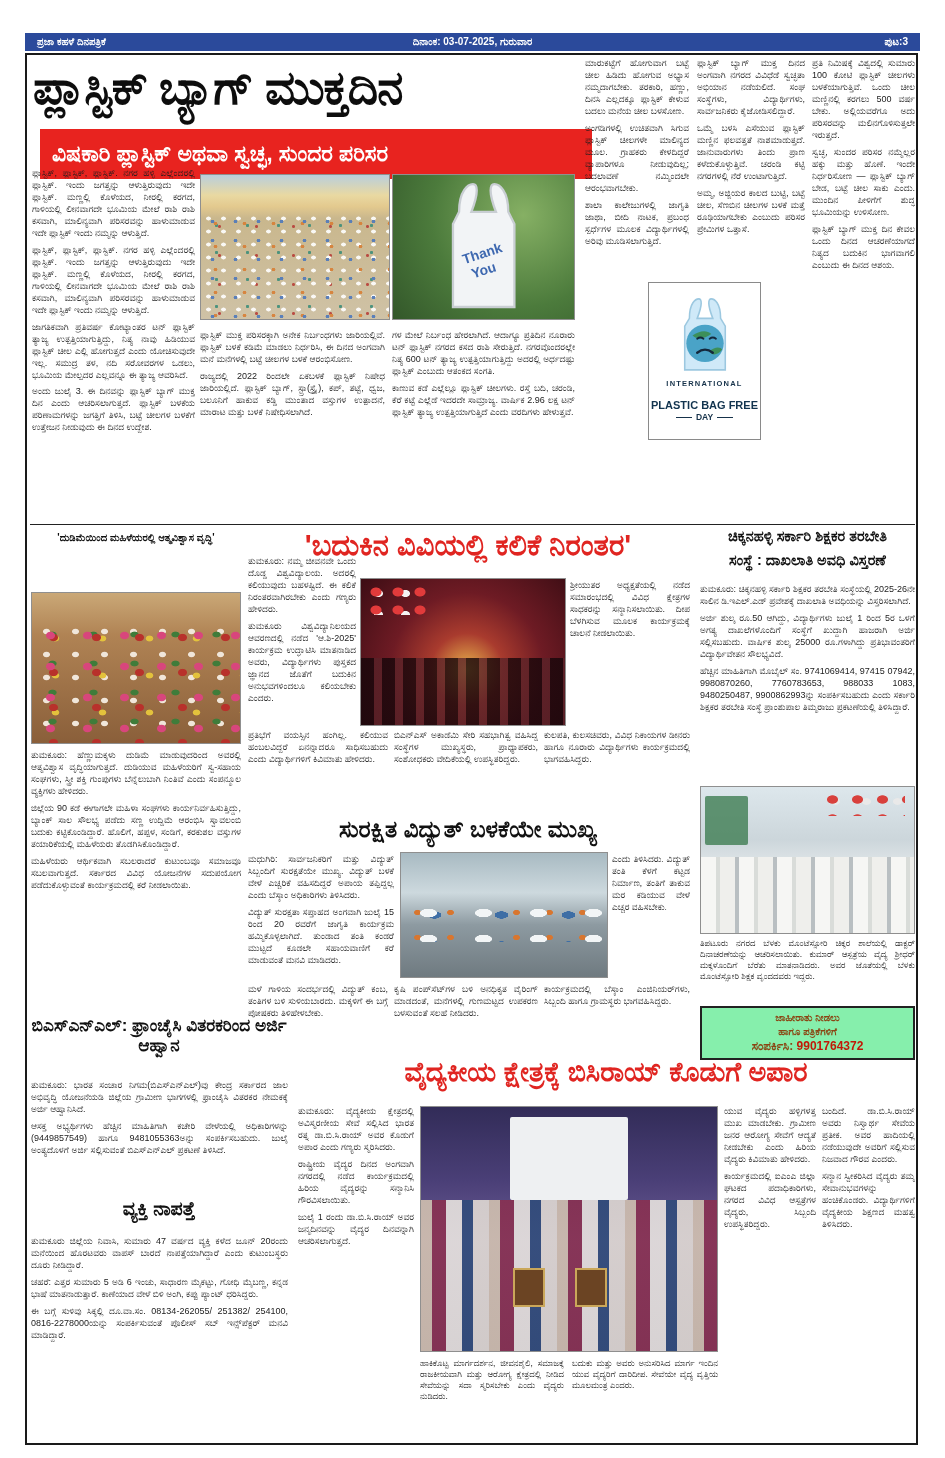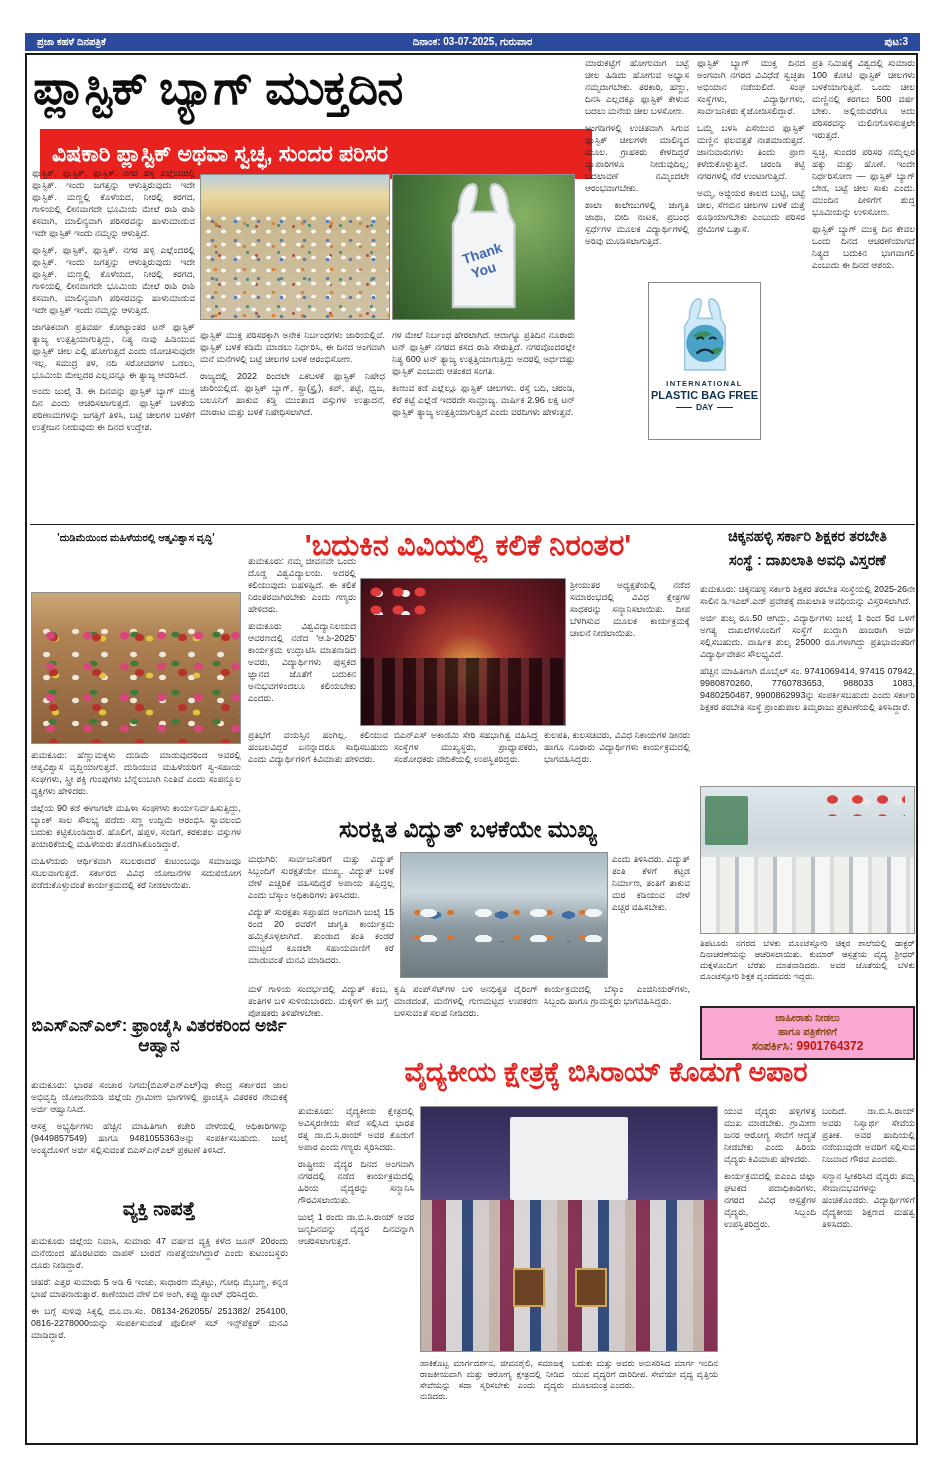--- a/index.html
+++ b/index.html
@@ -68,26 +68,26 @@
   .ph-award{background:linear-gradient(180deg,#322c58 0%,#4a3f77 30%,#6a5b93 55%,#4c4274 100%);}
   .ph-award .screen{position:absolute;left:30%;top:4%;width:40%;height:34%;background:#eef0f2;border-radius:2px;}
   .ph-award .row{position:absolute;left:0;right:0;bottom:0;height:62%;
       background:repeating-linear-gradient(90deg,#d8c7b2 0 11px,#8c2f4e 11px 25px,#f0ece4 25px 41px,#2e4c7a 41px 52px,#e8e2d8 52px 68px);opacity:.85;}
   .ph-award .plq1,.ph-award .plq2{position:absolute;bottom:18%;width:11%;height:16%;background:#6b4423;border:2px solid #caa75a;box-sizing:border-box;}
   .ph-award .plq1{left:31%;} .ph-award .plq2{left:52%;}
   
   .logobox{position:absolute;left:648px;top:282px;width:113px;height:158px;background:#fff;
            border:1px solid #8a8a8a;box-sizing:border-box;text-align:center;padding-top:12px;z-index:5;}
   .logobox .l1{font-size:7.5px;font-weight:bold;letter-spacing:1.2px;color:#16324a;margin-top:2px;}
-  .logobox .l2{font-size:11px;font-weight:bold;color:#12344f;margin-top:1px;}
+  .logobox .l2{font-size:11px;font-weight:bold;color:#12344f;margin-top:11px;}
   .logobox .l3{font-size:8.5px;font-weight:bold;color:#16324a;margin-top:1px;}
   .logobox .l3 .dash{display:inline-block;width:16px;border-top:1.5px solid #16324a;vertical-align:middle;margin:0 4px;}
   
   .adbox{position:absolute;border:2px solid #222;box-sizing:border-box;text-align:center;
-         padding-top:3px;background:#f9a8d4;}
+         padding-top:3px;background:#86efac;}
   .adbox .a1{font-size:10px;font-weight:bold;color:#8a4513;line-height:1.35;}
   .adbox .a2{font-size:10px;font-weight:bold;color:#8a4513;line-height:1.35;}
   .adbox .a3{font-size:12px;font-weight:bold;color:#8a4513;line-height:1.4;}
   .adbox .phone{color:#c21807;}
 </style>
 </head>
 <body>
 
 <div class="sheet">
 

